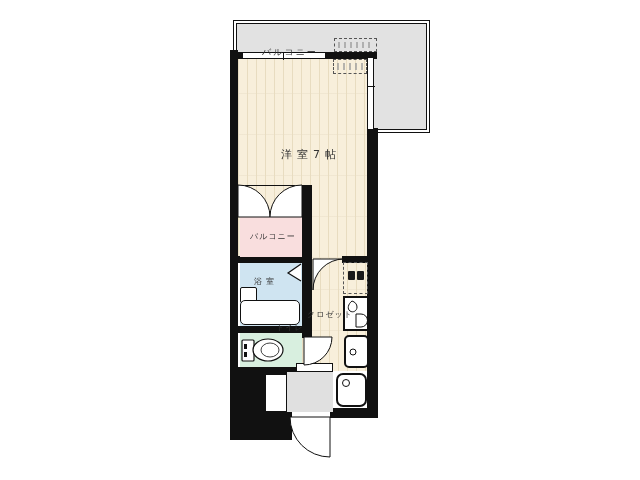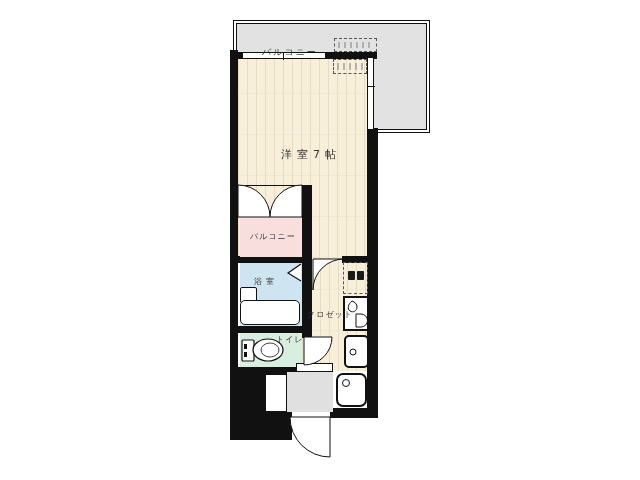--- a/index.html
+++ b/index.html
@@ -144,15 +144,15 @@
       <rect x="348" y="271" width="7" height="9" rx="1" fill="#1a1a1a"></rect>
       <rect x="357" y="271" width="7" height="9" rx="1" fill="#1a1a1a"></rect>
     </g>
   </svg>
 
   <div class="label lb-balcony" style="left:262px;top:27px;margin-top:21px;">バルコニー</div>
   <div class="label lb-room" style="left:281px;top:149px;text-align:center;">洋室7帖</div>
   <div class="label lb-small" style="left:250px;top:233px;">バルコニー</div>
   <div class="label lb-bath" style="left:254px;top:278px;">浴室</div>
   <div class="label lb-small" style="left:307px;top:311px;">クロゼット</div>
-  <div class="label lb-small" style="left:276px;top:336px;">トイレ</div>
+  <div class="label lb-small" style="left:276px;top:324px;">トイレ</div>
 
 </div>
 
 </body></html>

